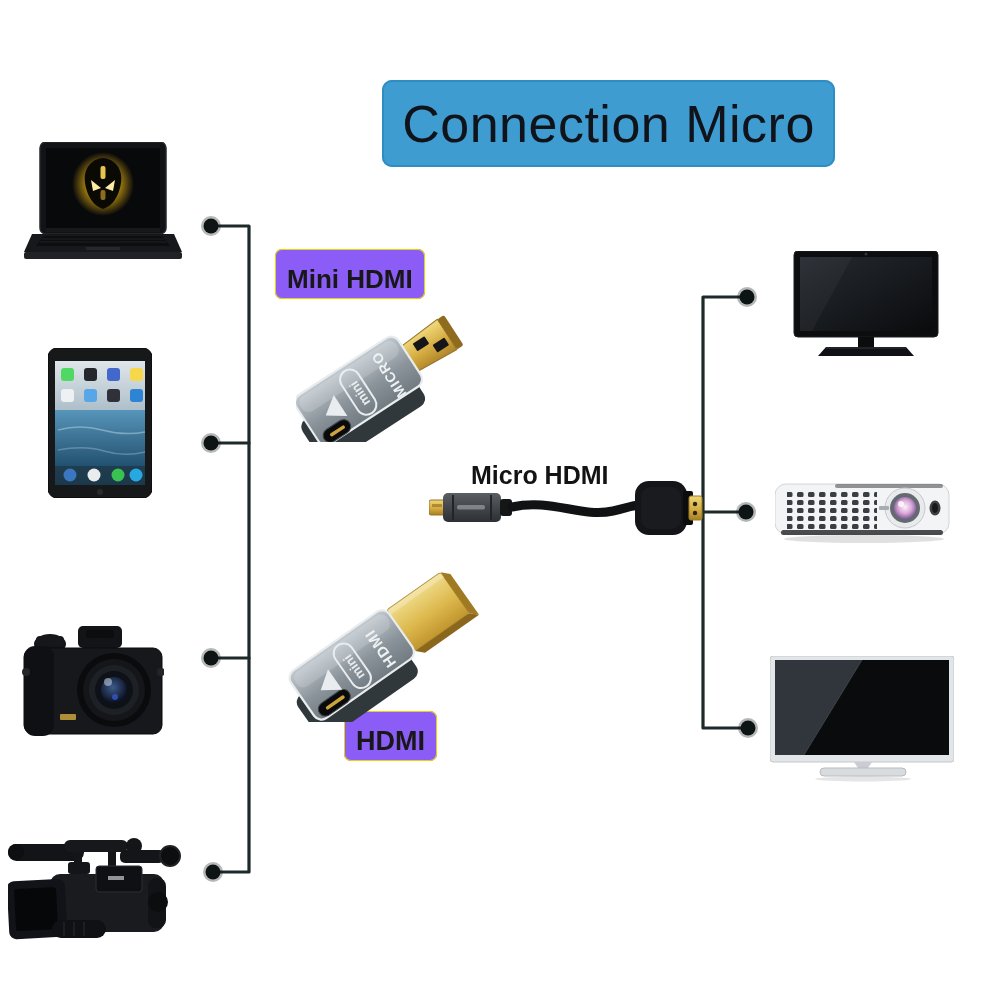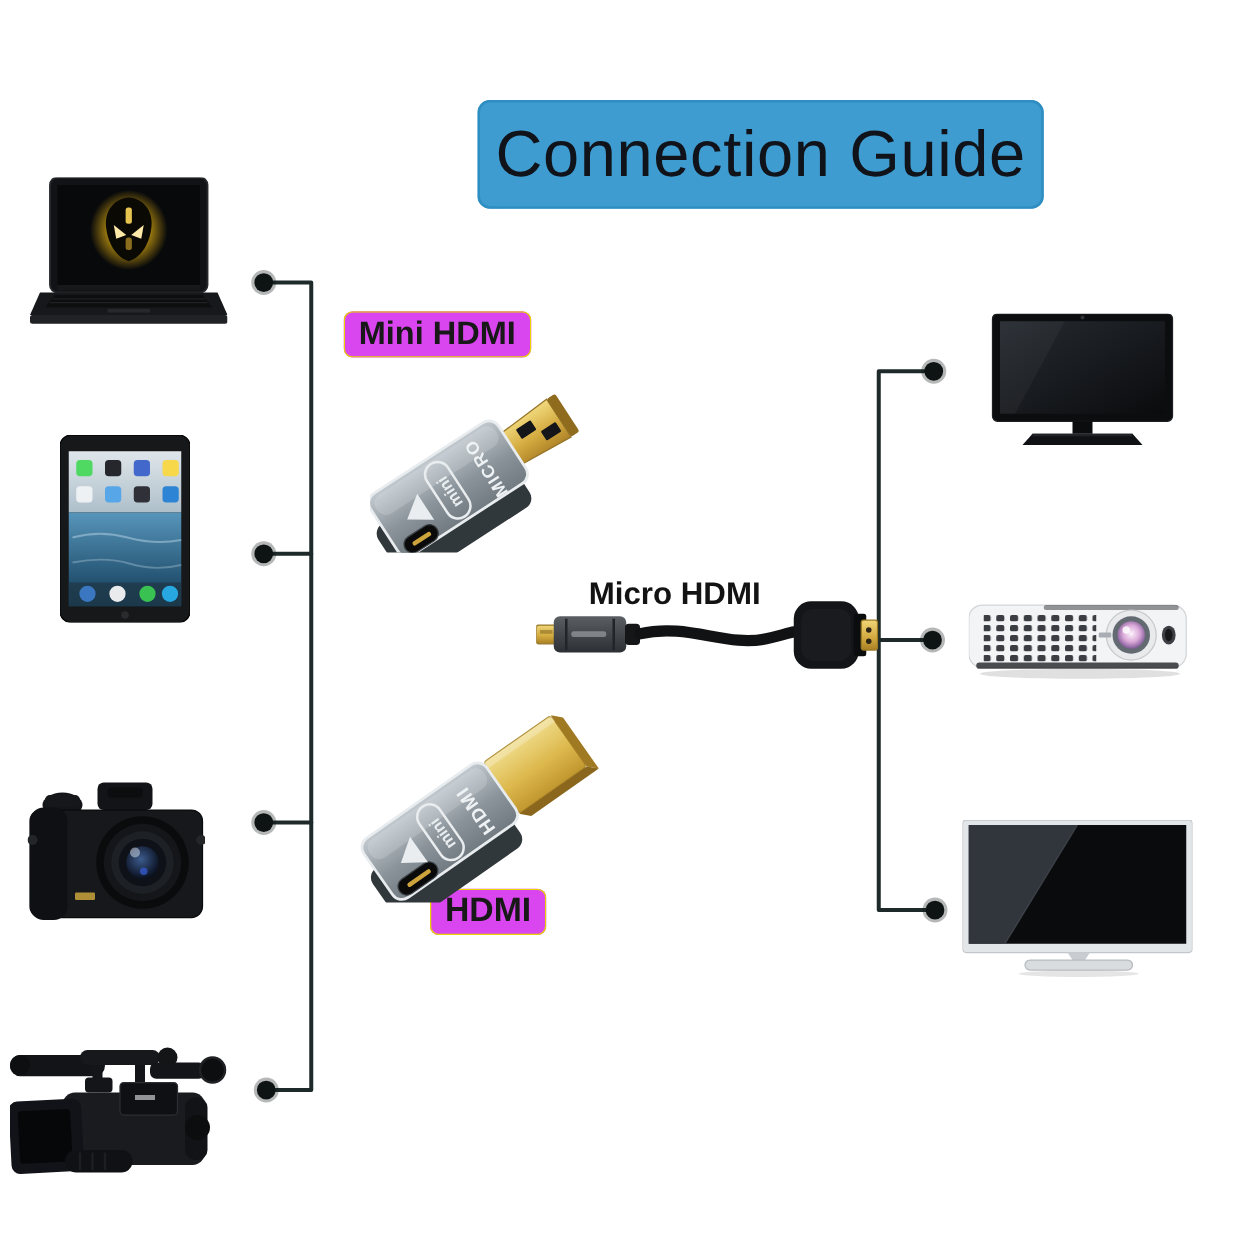--- a/index.html
+++ b/index.html
@@ -10,21 +10,21 @@
     left:382px; top:80px; width:453px; height:87px;
     background:#3F9CD1; border-radius:10px;
     display:flex; align-items:center; justify-content:center;
     box-shadow:0 0 0 2px #2e8ec2 inset;
   }
   .banner span { font-size:52px; font-weight:400; color:#10141a; letter-spacing:0.5px; white-space:nowrap; }
   .tag {
     font-weight:700; color:#181818; white-space:nowrap;
   }
   .tag-yellow {
-    background:#d946ef; border-radius:7px; padding:2px 12px 4px 12px;
+    background:#8b5cf6; border-radius:7px; padding:15px 12px 4px 12px;
     box-shadow:0 0 0 1px #e8d400 inset;
   }
   .tag-mini  { left:275px; top:249px; font-size:26px; }
   .tag-micro { left:471px; top:442px; font-size:25px; color:#131313;margin-top:19px; }
   .tag-hdmi  { left:344px; top:711px; font-size:27px; }
   svg { display:block; }
 </style>
 </head>
 <body>
 
@@ -52,21 +52,21 @@
         <circle cx="211" cy="658" r="10"></circle>
           <circle cx="213" cy="872" r="10"></circle>
         <circle cx="747" cy="297" r="10"></circle>
           <circle cx="746" cy="512" r="10"></circle>
         <circle cx="748" cy="728" r="10"></circle>
       </g>
     </g>
   </svg>
 
   <div class="abs banner">
-    <span>Connection Guide</span>
+    <span>Connection Micro</span>
   </div>
 
   <div class="abs tag tag-yellow tag-mini">Mini HDMI</div>
   <div class="abs tag tag-micro">Micro HDMI</div>
   <div class="abs tag tag-yellow tag-hdmi">HDMI</div>
 
   <div class="abs" style="left:24px;top:142px">
     <svg width="158" height="122" viewBox="0 0 158 122">
       <defs>
         <radialGradient id="lapGlow" cx="50%" cy="50%" r="50%">

